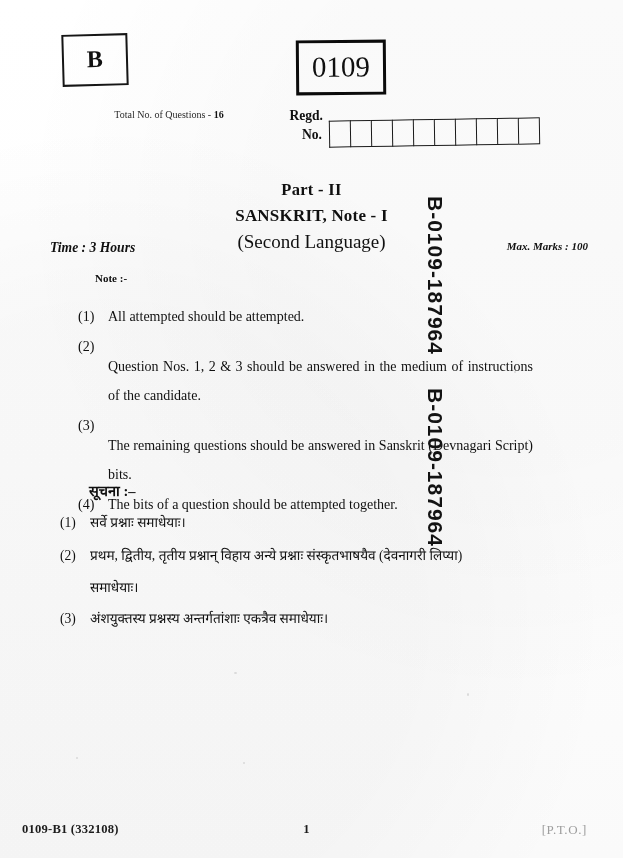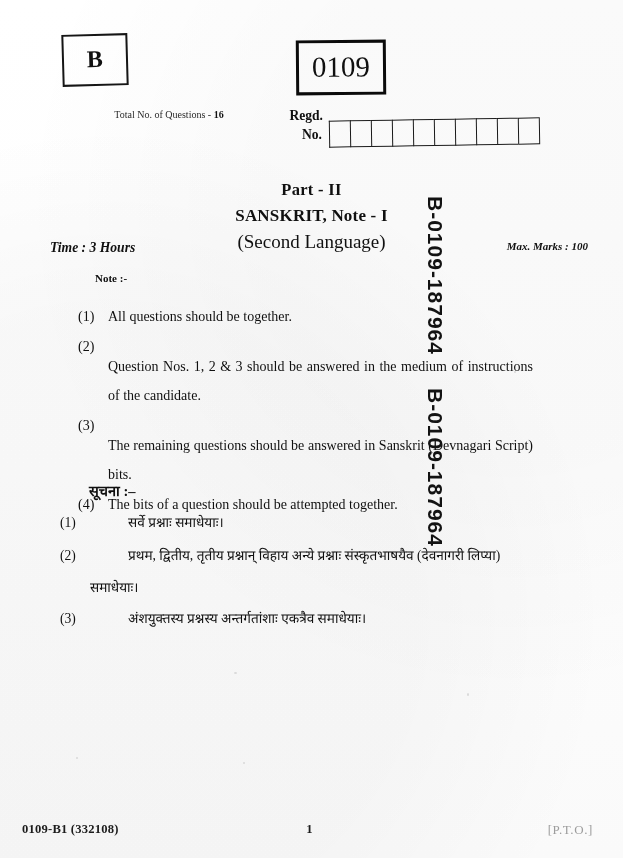--- a/index.html
+++ b/index.html
@@ -207,21 +207,21 @@
   .sa-item {
     display: flex;
     align-items: flex-start;
     line-height: 30px;
     margin-bottom: 3px;
   }
   .sa-num {
     width: 30px;
     flex: 0 0 30px;
   }
-  .sa-text { flex: 1 1 auto; margin-left: 38px; }
+  .sa-text { flex: 1 1 auto; }
   .sa-cont {
     padding-left: 30px;
     line-height: 30px;
     font-family: Liberation Mono, monospace;
   }
 
   
   .vcode {
     position: absolute;
     left: 447px;
@@ -233,21 +233,21 @@
     transform-origin: left top;
     transform: rotate(90deg);
     white-space: nowrap;
   }
   .vcode-1 { top: 196px; }
   .vcode-2 { top: 388px; }
 
   
   .footer {
     position: absolute;
-    left: 0; right: 4px;
+    left: 0; right: 10px;
     bottom: 16px;
     height: 20px;
     padding-left: 10px;
   }
   .foot-left {
     position: absolute;
     left: 22px;
     top: 0;
     font-weight: 700;
     font-size: 12.6px;
@@ -323,21 +323,21 @@
     <div class="title-lang">(Second Language)</div>
   </div>
 
   <div class="time">Time : 3 Hours</div>
   <div class="marks">Max. Marks : 100</div>
 
   <div class="note-head">Note :-</div>
   <div class="notes-en" id="notes-en">
       <div class="note-item">
         <div class="note-num">(1)</div>
-        <div class="note-text">All questions should be together.</div>
+        <div class="note-text">All attempted should be attempted.</div>
       </div>
       <div class="note-item">
         <div class="note-num">(2)</div>
         <div class="note-text justify">Question Nos. 1, 2 &amp; 3 should be answered in the medium of instructions of the candidate.</div>
       </div>
       <div class="note-item">
         <div class="note-num">(3)</div>
         <div class="note-text justify">The remaining questions should be answered in Sanskrit (Devnagari Script) bits.</div>
       </div>
       <div class="note-item">

